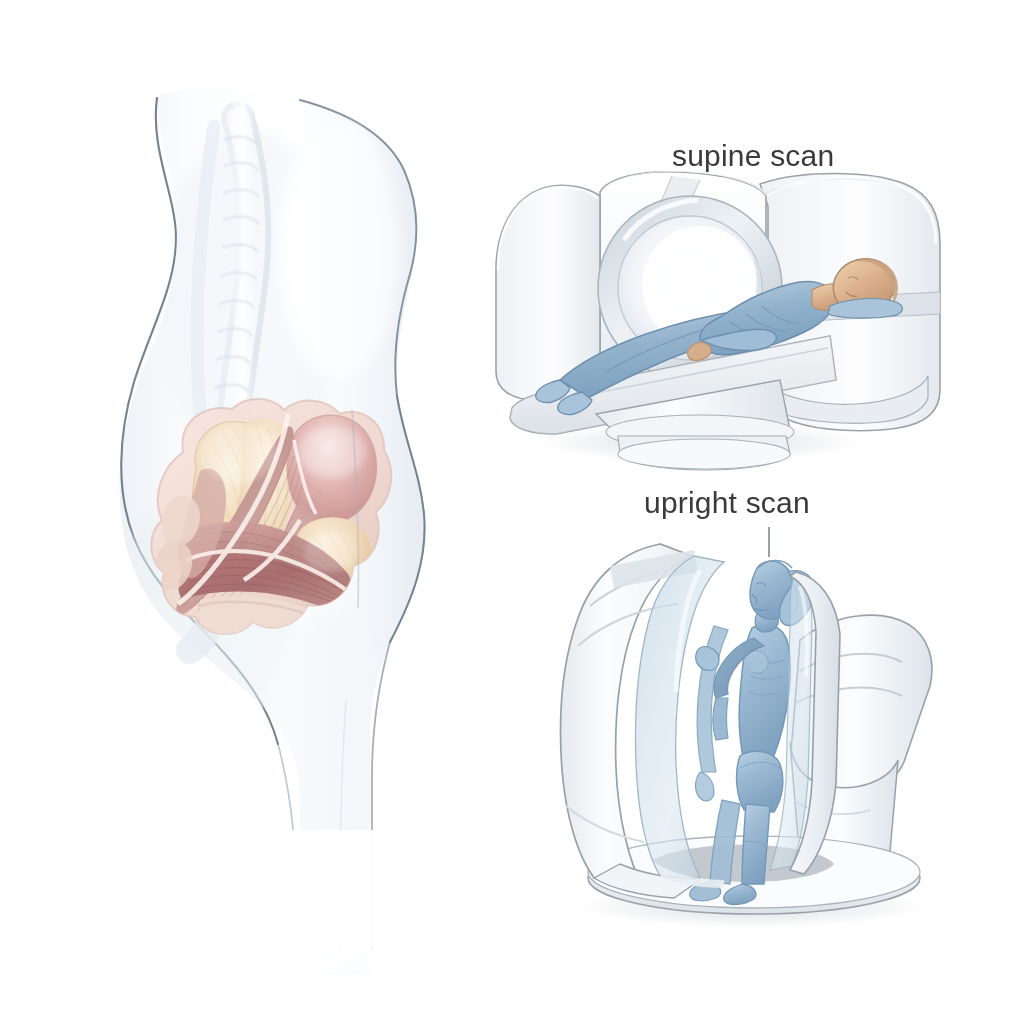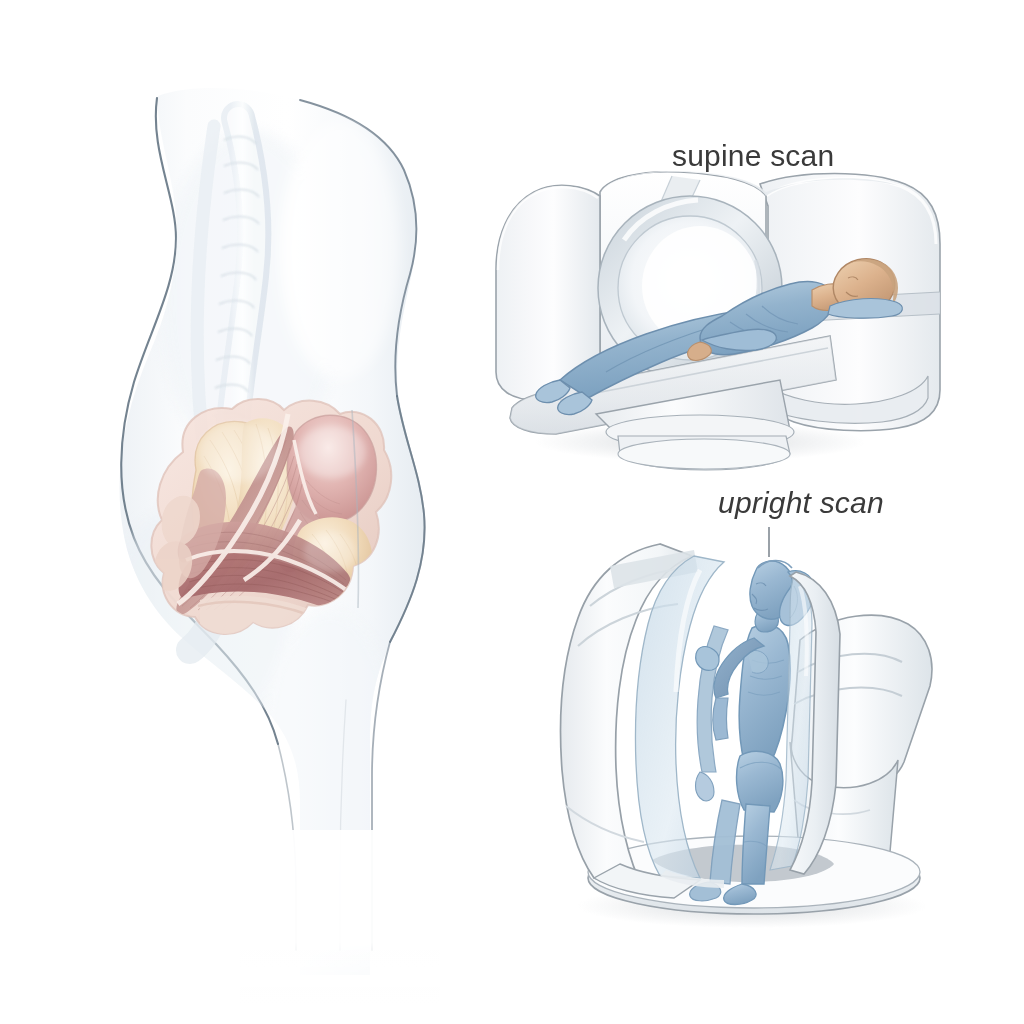--- a/index.html
+++ b/index.html
@@ -18,21 +18,21 @@
   }
   .panel-label {
     position: absolute;
     color: #3a3a3a;
     font-size: 30px;
     font-weight: 400;
     letter-spacing: 0.2px;
     white-space: nowrap;
   }
   #label-supine { left: 672px; top: 103px; margin-top: 36px; }
-  #label-upright { left: 718px; top: 486px; font-style: italic; }
+  #label-upright { left: 644px; top: 486px; }
   .leader-line {
     position: absolute;
     background: #9aa1a8;
   }
   #leader-upright {
     left: 768px;
     top: 527px;
     width: 1.5px;
     height: 30px;
   }

